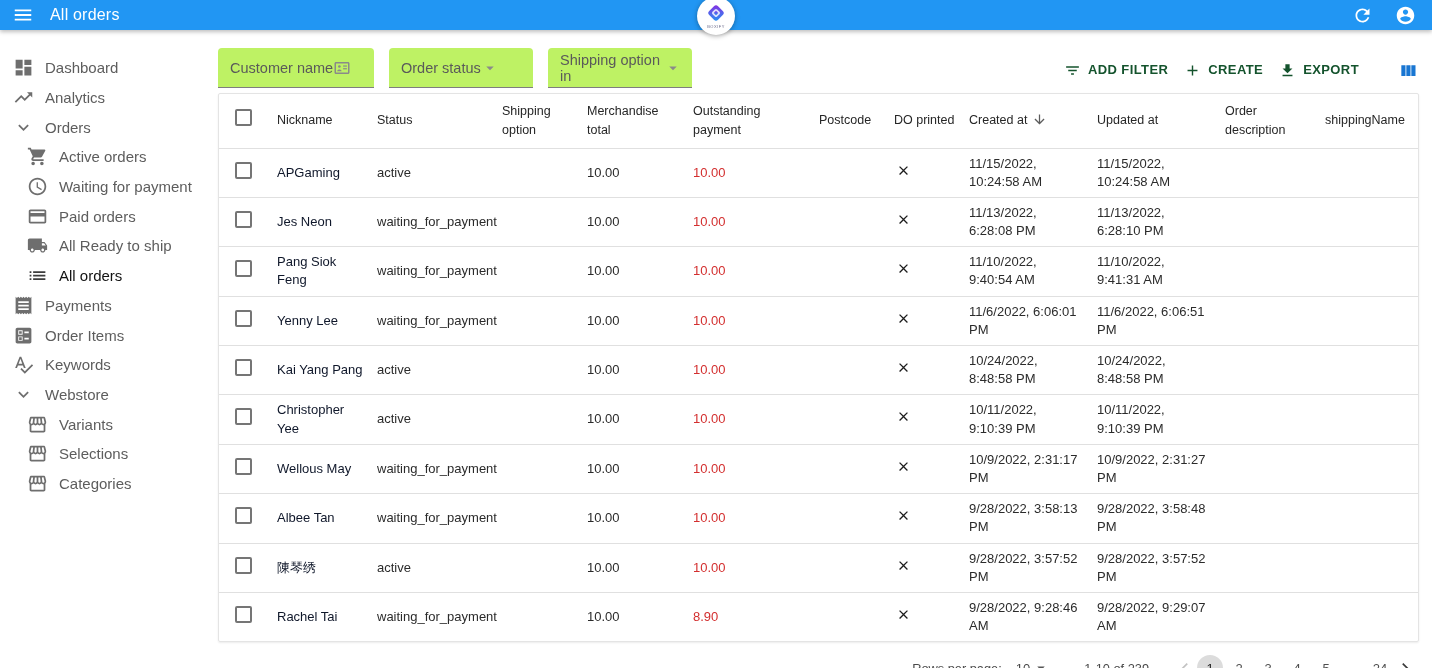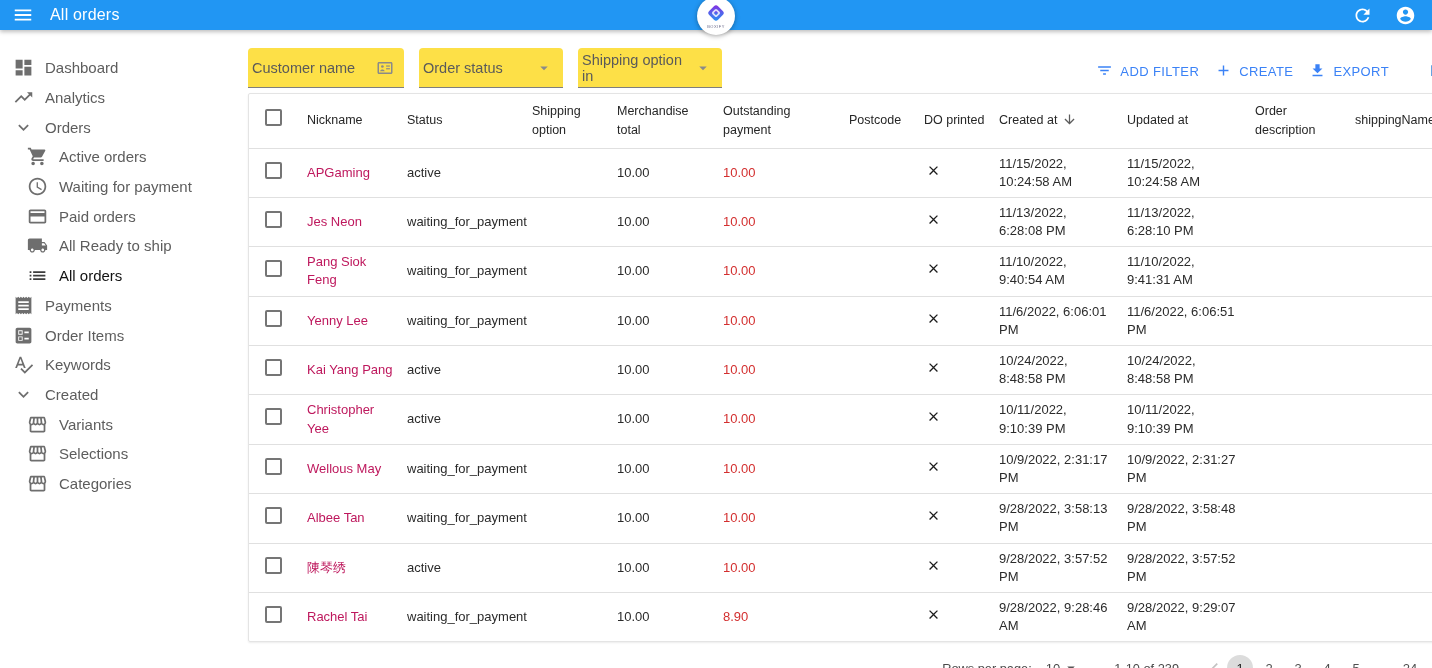--- a/index.html
+++ b/index.html
@@ -25,21 +25,21 @@
   .logo-wrap {
     position:absolute; left:50%; top:-3px; transform:translateX(-50%);
     width:38px; height:38px; border-radius:50%; background:#fff;
     box-shadow:0 1px 5px rgba(0,0,0,.35);
     display:flex; flex-direction:column; align-items:center; justify-content:center;
   }
   .logo-diamond { width:20px; height:20px; }
   .logo-text { font-size:4px; color:#6a6a8a; letter-spacing:.5px; margin-top:1px; }
 
   
-  .page { display:flex; height:476px;gap:30px; }
+  .page { display:flex; height:476px; }
 
   
   .sidebar { width:218px; flex-shrink:0; padding-top:23px; overflow:hidden; }
   .sb-item {
     height:29.7px; display:flex; align-items:center; padding-left:13px;
     color:#5d5d5d; font-size:15px; cursor:pointer; white-space:nowrap;
   }
   .sb-item .icn { width:21px; height:21px; margin-right:11px; color:#6e6e6e; position:relative; }
   .sb-item.sub { padding-left:27px; }
   .sb-item.sel { color:#121212; }
@@ -48,51 +48,51 @@
     position:absolute; left:5px; top:-12px; background:#2196f3; color:#fff;
     font-size:10.5px; line-height:1; padding:4px 8px; border-radius:11px;
     border:1px solid #fff; font-weight:400;
   }
 
   
   .content { flex:1; padding:18px 13px 0 0; }
   .filters-row { display:flex; align-items:flex-end; margin-bottom:5px; }
   .chips { display:flex; gap:15px; }
   .chip {
-    background:#fde047; border-bottom:1px solid #7e7e7e; border-radius:4px 4px 0 0;
-    height:40px; display:flex; align-items:center; justify-content:space-between;
-    padding:0 10px 0 4px; width:144px; color:#5a5a5a; font-size:14.5px; cursor:pointer;
+    background:#bef264; border-bottom:1px solid #7e7e7e; border-radius:4px 4px 0 0;
+    height:40px; display:flex; align-items:center; justify-content:flex-start;
+    padding:0 10px 0 12px; width:144px; color:#5a5a5a; font-size:14.5px; cursor:pointer;
   }
   .chip:first-child { width:156px; }
   .chip .icn { width:18px; height:18px; color:#8a8a8a; }
   .actions { margin-left:auto; display:flex; align-items:center; margin-bottom:4px; }
   .btn {
-    display:flex; align-items:flex-end; gap:7px; color:#3b82f6; font-size:13px;
-    font-weight:400; letter-spacing:.4px; padding:5px 8px; cursor:pointer; border-radius:3px;
+    display:flex; align-items:flex-start; gap:7px; color:#14532d; font-size:13px;
+    font-weight:700; letter-spacing:.4px; padding:5px 8px; cursor:pointer; border-radius:3px;
   }
   .btn .icn { width:17px; height:17px; }
   .cols-btn { width:22px; height:20px; color:#1976d2; margin-left:30px; cursor:pointer; }
 
   
   .paper { border:1px solid #e4e4e4; border-radius:2px; box-shadow:0 1px 2px rgba(0,0,0,.08); width:1201px; }
   table { width:100%; border-collapse:collapse; table-layout:fixed; font-size:13px; color:#2b2b2b; }
   thead th {
     font-weight:400; text-align:left; font-size:12.5px; color:#262626;
     padding:8px 14px 8px 0; line-height:1.5; height:50px; vertical-align:middle;
     border-bottom:1px solid #e0e0e0;
   }
   thead th:last-child { padding-right:4px; }
   td {
     padding:6px 14px 6px 0; border-bottom:1px solid #e0e0e0; line-height:1.4;
     vertical-align:middle; height:43px;
   }
   tr:last-child td { border-bottom:none; }
   .td-cb, .th-cb { padding-left:16px !important; }
   .cb { width:17px; height:17px; border:2px solid #757575; border-radius:2px; display:inline-block; cursor:pointer; background:#fff; }
-  .link { color:#be185d; cursor:pointer; text-decoration:none; }
+  .link { color:#0f172a; cursor:pointer; text-decoration:none; }
   .red { color:#d32f2f; }
   .nowrap { white-space:nowrap; }
   .x-ic { width:15px; height:15px; color:#1d1d1d; margin-left:2px; }
   .sort-ic { width:15px; height:15px; color:#5c5c5c; display:inline-block; vertical-align:-3px; margin-left:5px; }
   th .hd { display:inline; }
 
   
   .pagination {
     display:flex; align-items:center; justify-content:flex-end;
     padding:13px 2px 0 0; font-size:12.8px; color:#4a4a4a;
@@ -244,21 +244,21 @@
           </svg>
         </span>
         <span class="sb-label">Keywords</span>
       </div>
       <div class="sb-item">
         <span class="icn">
           <svg viewBox="0 0 24 24">
             <path d="M16.59 8.59L12 13.17 7.41 8.59 6 10l6 6 6-6z"></path>
           </svg>
         </span>
-        <span class="sb-label">Created</span>
+        <span class="sb-label">Webstore</span>
       </div>
       <div class="sb-item sub">
         <span class="icn">
           <svg viewBox="0 0 24 24">
             <path d="M21.9 8.89l-1.05-4.37c-.22-.9-1-1.52-1.91-1.52H5.05c-.9 0-1.69.63-1.9 1.52L2.1 8.89c-.24 1.02-.02 2.06.62 2.88.08.11.19.19.28.29V19c0 1.1.9 2 2 2h14c1.1 0 2-.9 2-2v-6.94c.09-.09.2-.18.28-.28.64-.82.87-1.87.62-2.89zm-2.99-3.9l1.05 4.37c.1.42.01.84-.25 1.17-.14.18-.44.47-.94.47-.61 0-1.14-.49-1.21-1.14L16.98 5l1.93-.01zM13 5h1.96l.54 4.52c.05.39-.07.78-.33 1.07-.22.26-.54.41-.95.41-.67 0-1.22-.59-1.22-1.31V5zM8.49 9.52L9.04 5H11v4.69c0 .72-.55 1.31-1.29 1.31-.34 0-.65-.15-.89-.41-.25-.29-.37-.68-.33-1.07zm-4.45-.16L5.05 5h1.97l-.58 4.86c-.08.65-.6 1.14-1.21 1.14-.49 0-.8-.29-.93-.47-.27-.32-.36-.75-.26-1.17zM5 19v-6.03c.08.01.15.03.23.03.87 0 1.66-.36 2.24-.95.6.6 1.4.95 2.31.95.87 0 1.65-.36 2.23-.93.59.57 1.39.93 2.29.93.84 0 1.64-.35 2.24-.95.58.59 1.37.95 2.24.95.08 0 .15-.02.23-.03V19H5z"></path>
           </svg>
         </span>
         <span class="sb-label">Variants</span>
       </div>
       <div class="sb-item sub">

